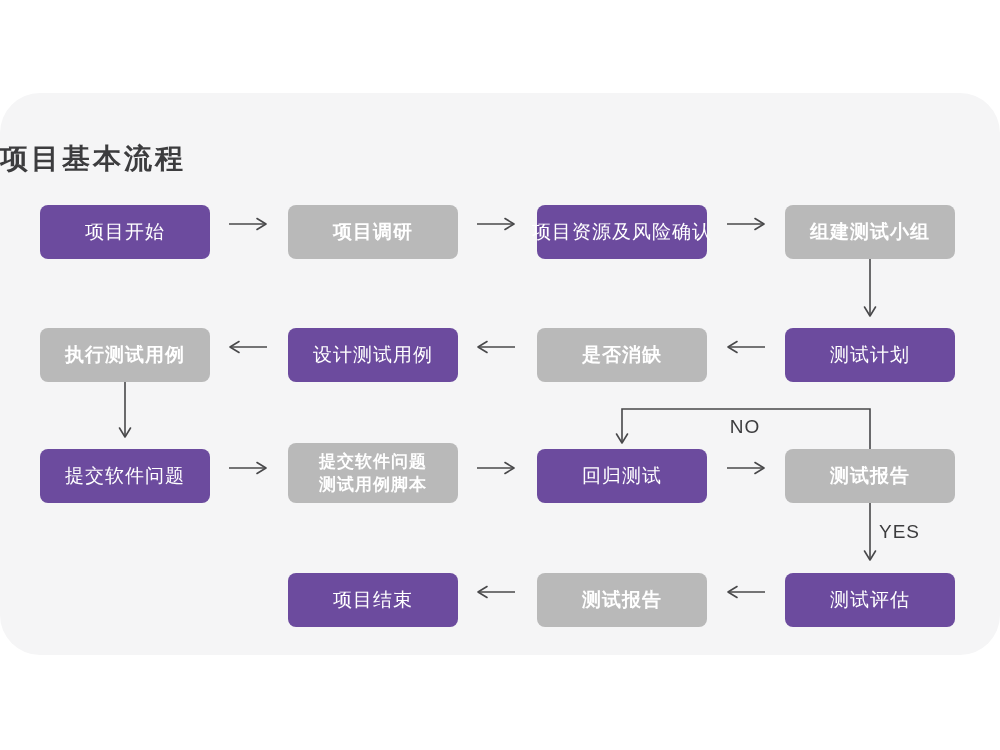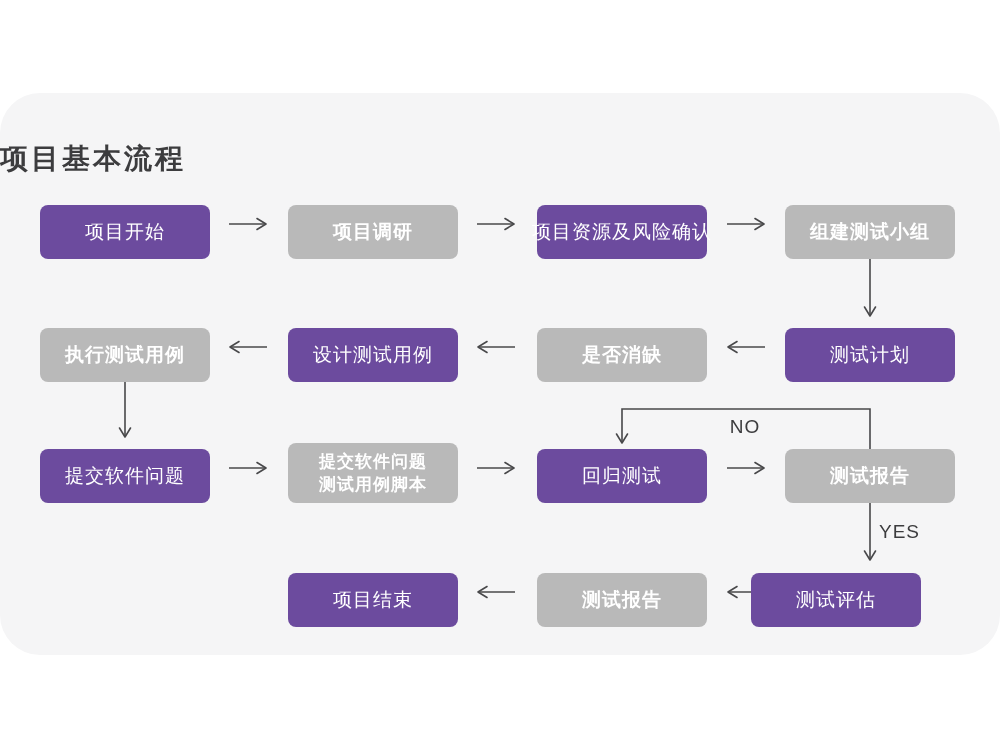--- a/index.html
+++ b/index.html
@@ -170,18 +170,18 @@
 <div class="node gray" style="left:785px; top:449px">
     <span>测试报告</span>
   </div>
 
 <div class="node purple" style="left:288px; top:573px">
     <span>项目结束</span>
   </div>
 <div class="node gray" style="left:537px; top:573px">
     <span>测试报告</span>
   </div>
-<div class="node purple" style="left:751px; top:573px">
+<div class="node purple" style="left:785px; top:573px">
     <span>测试评估</span>
   </div>
 
 <span class="edge-label no">NO</span>
 <span class="edge-label yes">YES</span>
 
 </body></html>

